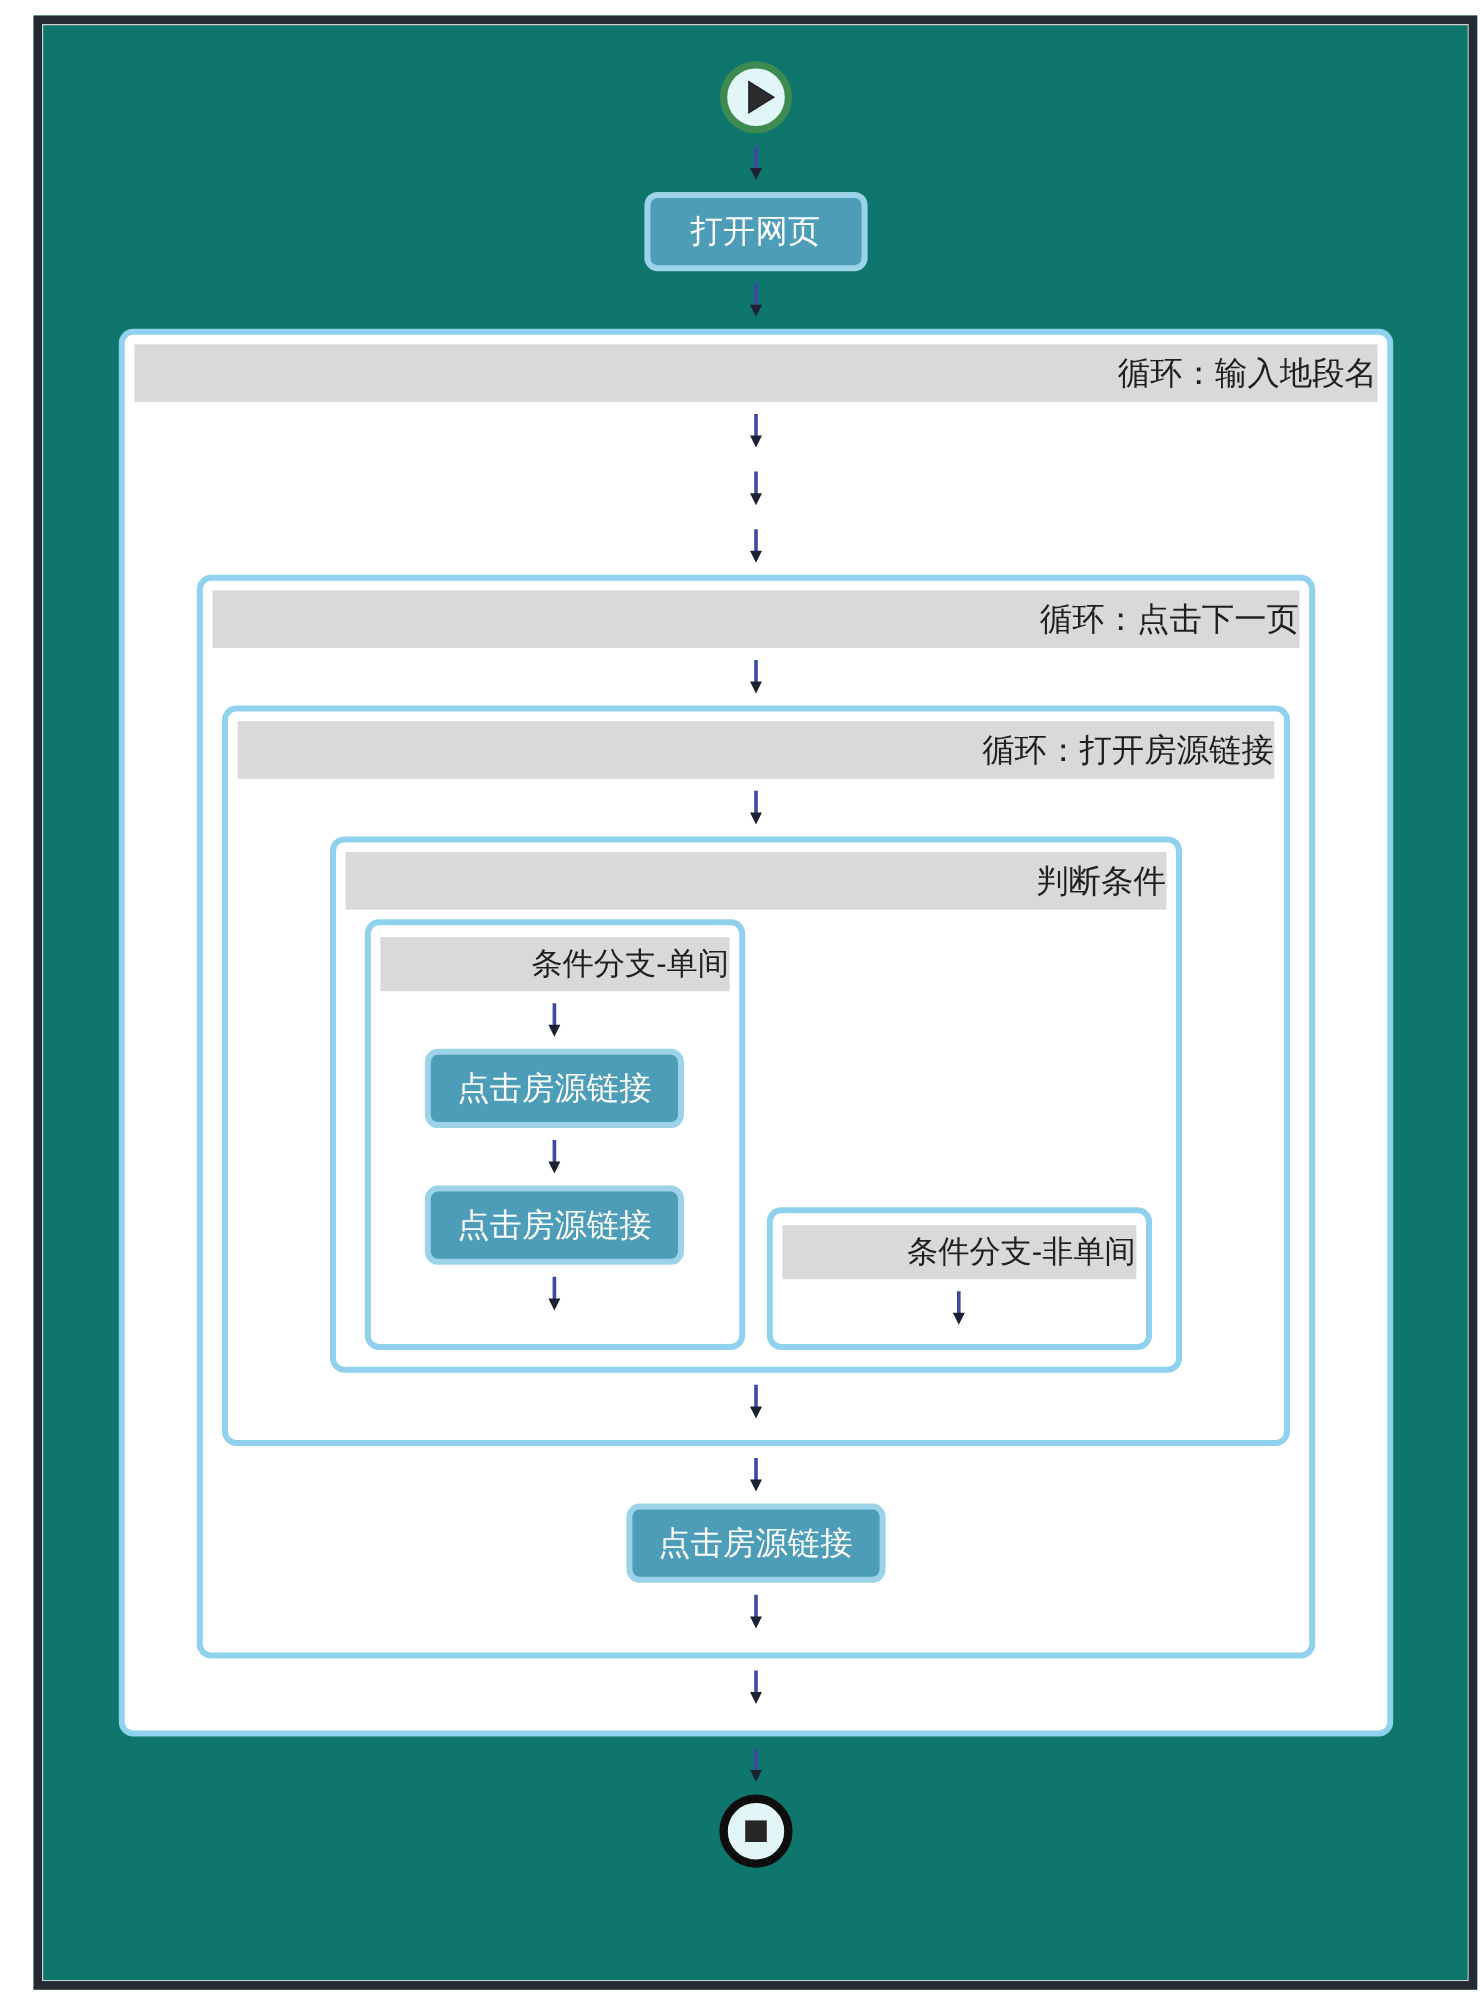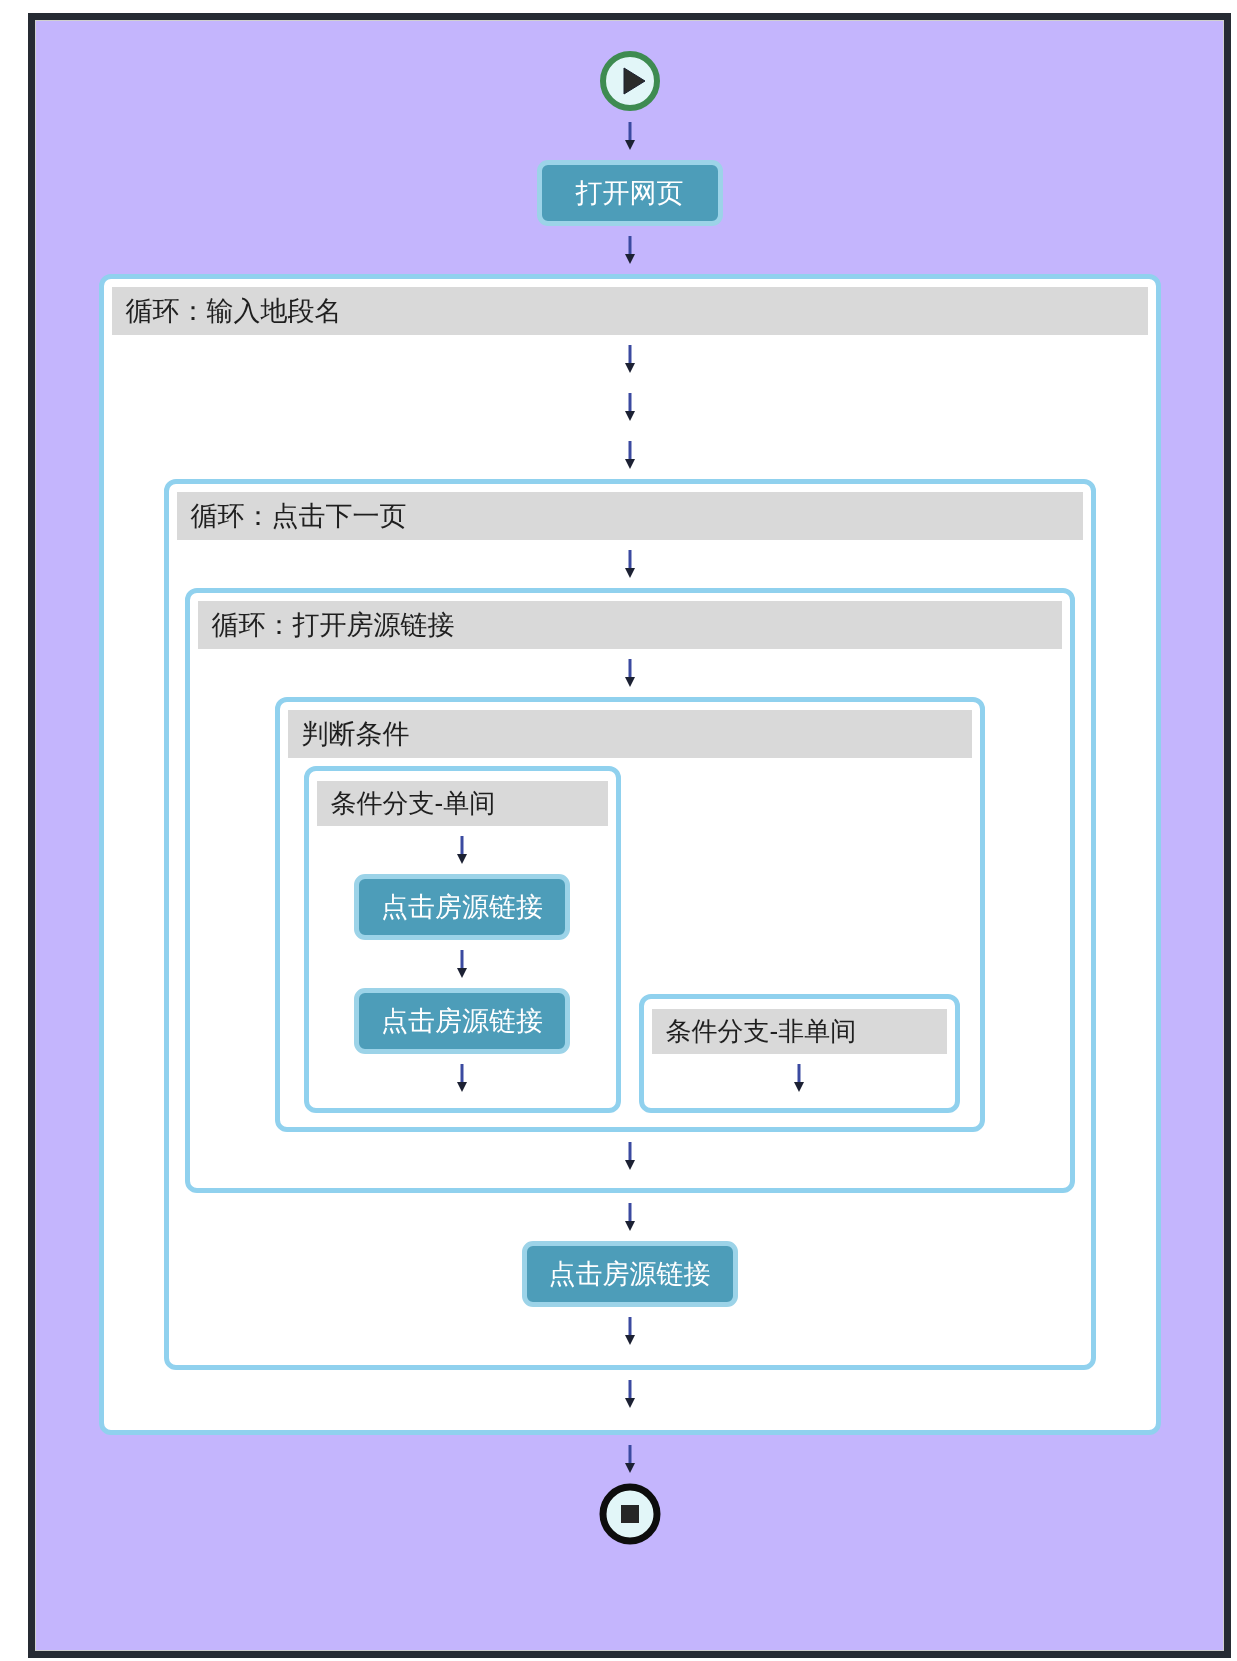--- a/index.html
+++ b/index.html
@@ -6,41 +6,41 @@
     --node-fill:#4d9db9; --node-border:#9cd3e8; --node-text:#ffffff;
     --container-border:#90d1ee; --header-bg:#d9d9d9; --header-text:#1f1f1f;
     --frame:#262b33; --start-ring:#3e8b51; --end-ring:#0d0d0d;
     --terminal-fill:#e2f6f8; --icon-dark:#2b2b2b; --arrow-shaft:#3b4aa0; --arrow-head:#1c2133;
   }
   *{margin:0;padding:0;box-sizing:border-box;}
   html,body{background:#ffffff;}
   body{width:1237px;height:1661px;position:relative;overflow:hidden;
        font-family:"Liberation Sans", sans-serif;}
   .frame{position:absolute;left:28px;top:13px;width:1203px;height:1645px;
-         border:7px solid var(--frame);background:#c4b5fd;box-shadow:inset 0 0 0 1px #cfcfcf;}
+         border:7px solid var(--frame);background:#0f766e;box-shadow:inset 0 0 0 1px #cfcfcf;}
   .col{display:flex;flex-direction:column;align-items:center;padding-top:30px;}
   .terminal{width:62px;height:62px;flex:0 0 auto;}
   .arrow{flex:0 0 auto;margin:9px 0;}
   .node{display:block;flex:0 0 auto;background:var(--node-fill);color:var(--node-text);
         border:5px solid var(--node-border);border-radius:11px;font-size:27px;
         font-family:"Liberation Sans", sans-serif;
         padding:10px 22px;min-width:186px;text-align:center;cursor:pointer;}
   .loop{flex:0 0 auto;border:5px solid var(--container-border);border-radius:12px;
         background:#ffffff;display:flex;flex-direction:column;align-items:center;}
   .bar{align-self:stretch;background:var(--header-bg);color:var(--header-text);
        font-size:27px;line-height:48px;height:48px;margin:8px 8px 0 8px;
-       padding-left:14px;text-align:left;white-space:nowrap;overflow:hidden;}
+       padding-left:14px;text-align:right;white-space:nowrap;overflow:hidden;}
   .l1{width:1062px;}
   .l2{width:932px;padding-bottom:10px;}
   .l3{width:890px;padding-bottom:8px;}
   .cond{width:710px;padding-bottom:14px;}
   .l1{padding-bottom:12px;}
   .branches{align-self:stretch;display:flex;justify-content:space-between;
             align-items:flex-end;margin:8px 20px 0 24px;}
-  .b1{width:317px;padding-bottom:6px;}
+  .b1{width:317px;padding-bottom:18px;}
   .b2{width:321px;padding-bottom:6px;}
   .b1 .bar,.b2 .bar{height:45px;line-height:45px;font-size:26px;margin:10px 8px 0 8px;}
 </style>
 </head>
 <body>
 
 <div class="frame">
   <div class="col">
 
     <div class="terminal">

